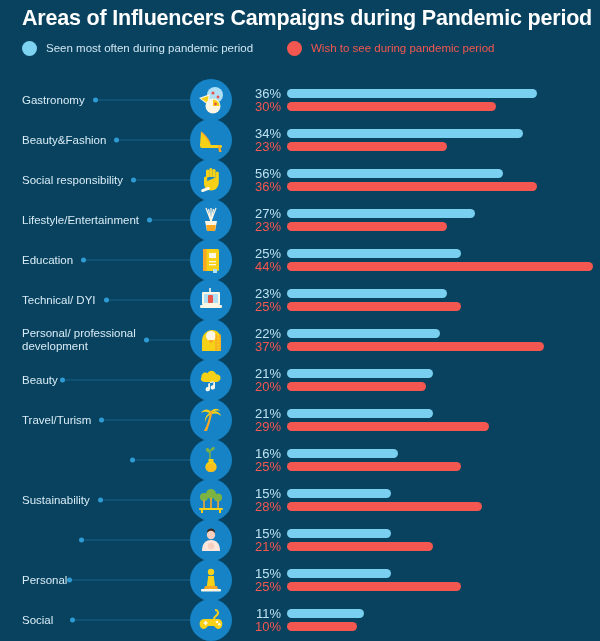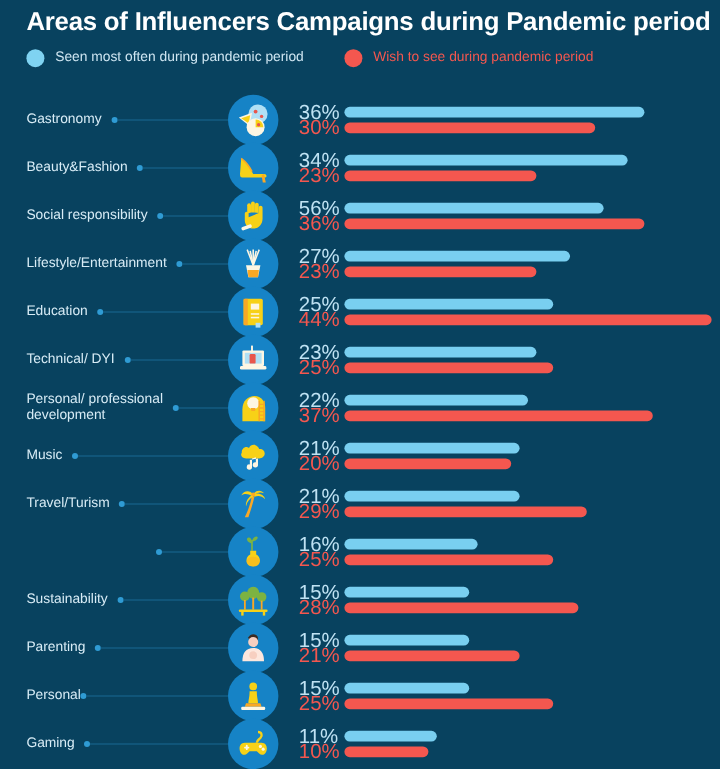--- a/index.html
+++ b/index.html
@@ -63,21 +63,21 @@
     width:42px; height:42px; border-radius:50%;
     background:#1683c6;
     display:flex; align-items:center; justify-content:center;
     overflow:hidden;
   }
   .icon-circle svg { display:block; }
 
   
   .pcts {
     position:absolute; left:249px; top:50%; transform:translateY(-50%);
-    width:32px; font-size:17px; line-height:13px; text-align:right;
+    width:32px; font-size:13px; line-height:13px; text-align:right;
   }
   .pct-blue { color:#bfe2f3; }
   .pct-red  { color:#f4574f; }
 
   
   .bars { position:absolute; left:287px; top:50%; transform:translateY(-50%); width:310px; }
   .bar {
     height:9px; border-radius:5px; display:block;
   }
   .bar.blue { background:#79cff0; margin-bottom:4px; }
@@ -268,21 +268,21 @@
         <div class="pcts">
           <div class="pct-blue">22%</div>
           <div class="pct-red">37%</div>
         </div>
         <div class="bars">
           <span class="bar blue" style="width: 153px;"></span>
           <span class="bar red" style="width: 257px;"></span>
         </div>
       </div>
       <div class="row">
-        <div class="cat-label"><span class="l1">Music</span></div>
+        <div class="cat-label"><span class="l1">Beauty</span></div>
         <div class="connector" style="left: 60px; width: 130px;">
           <span class="cdot"></span>
           <span class="cline"></span>
         </div>
         <div class="icon-circle">
           <svg width="30" height="30" viewBox="0 0 30 30">
             <path d="M9 17 C5.5 17 4 14.5 5.5 12.3 C5 8.5 9 6 11.5 8.3 C13 4.5 19 5 20 9.2 C24 8.5 26 13 23.5 15.5 C22.6 16.7 21 17 20 17 Z" fill="#f7d117"></path>
             <path d="M14 17 L14 24 A2.2 2.2 0 1 1 12.2 22 L12.2 18.4 L19 17 L19 22.2 A2.2 2.2 0 1 1 17.2 20.2 L17.2 16 Z" fill="#fdf6e3"></path>
           </svg>
         </div>
@@ -365,21 +365,20 @@
         <div class="pcts">
           <div class="pct-blue">15%</div>
           <div class="pct-red">28%</div>
         </div>
         <div class="bars">
           <span class="bar blue" style="width: 104px;"></span>
           <span class="bar red" style="width: 195px;"></span>
         </div>
       </div>
       <div class="row">
-        <div class="cat-label"><span class="l1">Parenting</span></div>
         <div class="connector" style="left: 79px; width: 111px;">
           <span class="cdot"></span>
           <span class="cline"></span>
         </div>
         <div class="icon-circle">
           <svg width="30" height="30" viewBox="0 0 30 30">
             <path d="M11 6 C13 2 19 3 19 7 C19 9 17 9 15 9 C13 9 11 8.5 11 6 Z" fill="#3b2b22"></path>
             <circle cx="15" cy="10" r="4.2" fill="#f7cfc0"></circle>
             <path d="M15 15 C9 15 6 19 6 26 L24 26 C24 19 21 15 15 15 Z" fill="#fde7dd"></path>
             <circle cx="15" cy="21" r="3.2" fill="#f7cfc0"></circle>
@@ -411,21 +410,21 @@
         <div class="pcts">
           <div class="pct-blue">15%</div>
           <div class="pct-red">25%</div>
         </div>
         <div class="bars">
           <span class="bar blue" style="width: 104px;"></span>
           <span class="bar red" style="width: 174px;"></span>
         </div>
       </div>
       <div class="row">
-        <div class="cat-label"><span class="l1">Gaming</span></div>
+        <div class="cat-label"><span class="l1">Social</span></div>
         <div class="connector" style="left: 70px; width: 120px;">
           <span class="cdot"></span>
           <span class="cline"></span>
         </div>
         <div class="icon-circle">
           <svg width="30" height="30" viewBox="0 0 30 30">
             <path d="M19 5 C22 5 23 8 21 10 C19.5 11.5 18 12 18 14" stroke="#f7d117" stroke-width="2" fill="none"></path>
             <path d="M8 14 C4 14 3 18 4 21 C5 24 8 25 10 23 L12 21 L18 21 L20 23 C22 25 25 24 26 21 C27 18 26 14 22 14 Z" fill="#f7d117"></path>
             <rect x="7.4" y="17.2" width="4.4" height="1.5" rx="0.7" fill="#fdf6e3"></rect>
             <rect x="8.9" y="15.7" width="1.5" height="4.4" rx="0.7" fill="#fdf6e3"></rect>

